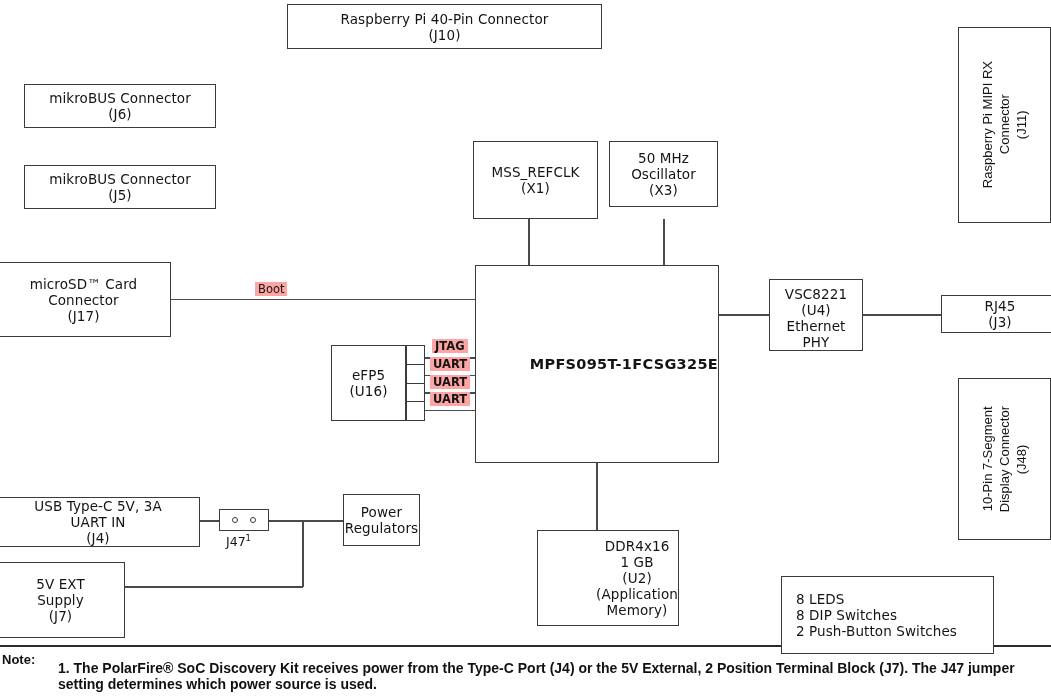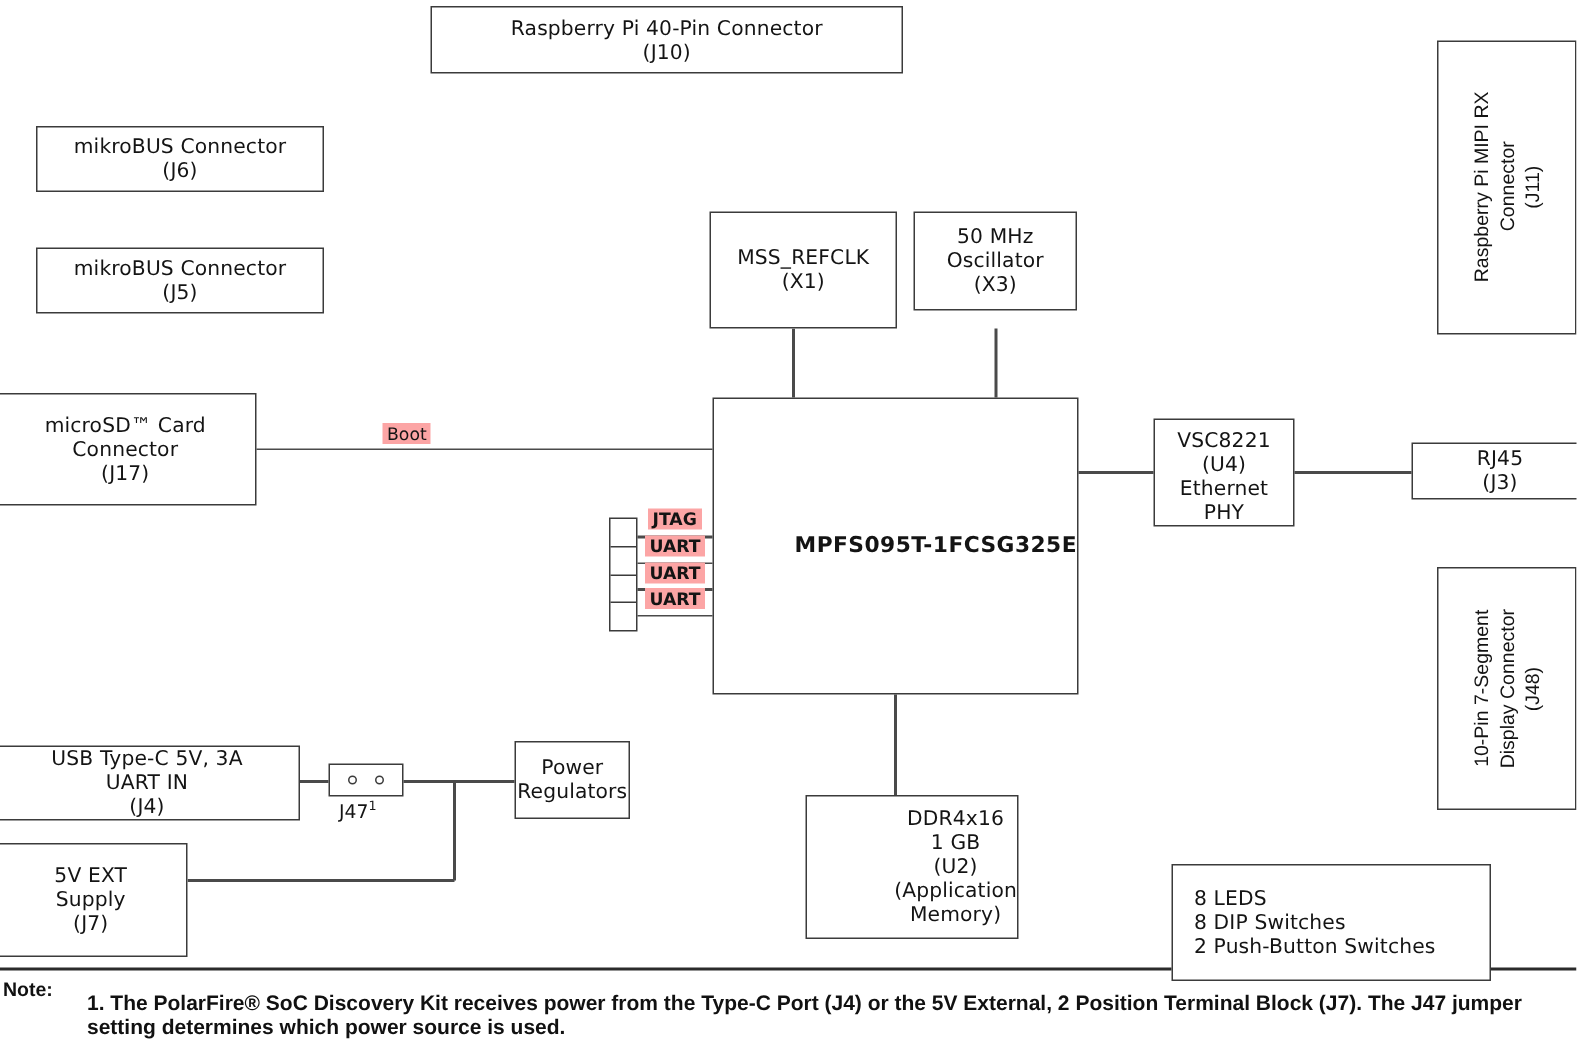--- a/index.html
+++ b/index.html
@@ -166,20 +166,24 @@
   <div class="blk" style="left:609px;top:141px;width:109px;height:66px;">
     <span class="lines">50 MHz
 Oscillator
 (X3)</span>
   </div>
 
   <div class="blk bold" style="left:475px;top:265px;width:244px;height:198px;">
     <span class="lines">MPFS095T-1FCSG325E</span>
   </div>
 
+  <div class="blk" style="left:331px;top:345px;width:75px;height:76px;">
+    <span class="lines">eFP5
+(U16)</span>
+  </div>
 
   <div id="efp5-portcol" style="left:406px;top:345px;width:19px;height:76px;">
     <div class="pcell"></div>
     <div class="pcell"></div>
     <div class="pcell"></div>
     <div class="pcell"></div>
   </div>
 
   <div class="blk" style="left:769px;top:279px;width:94px;height:72px;align-items:flex-end;">
     <span class="lines">VSC8221

